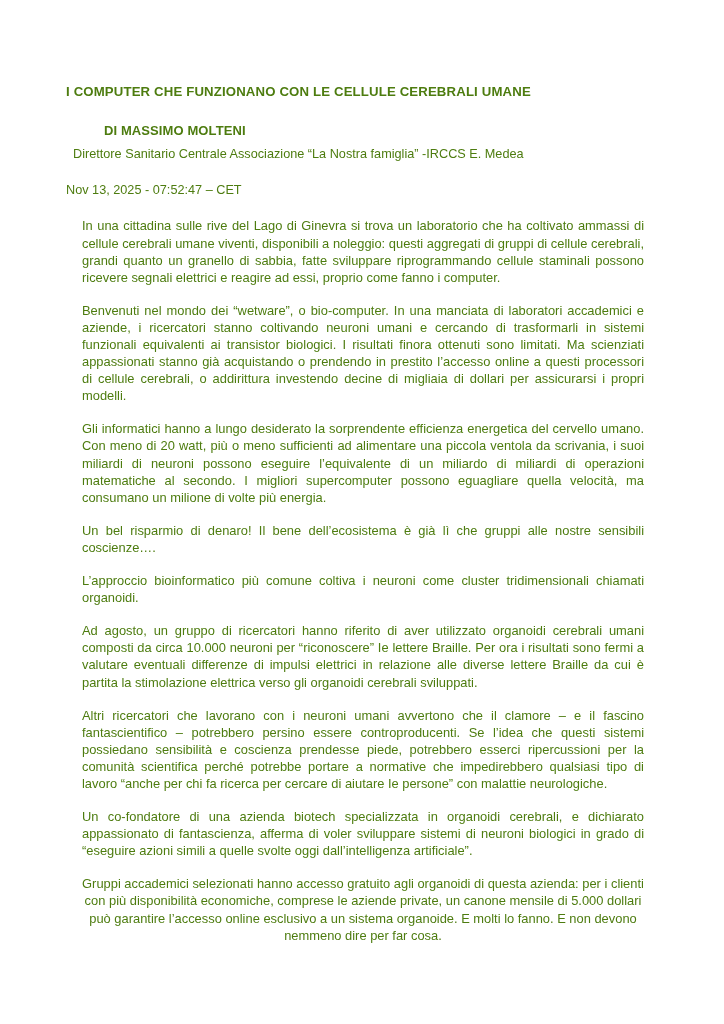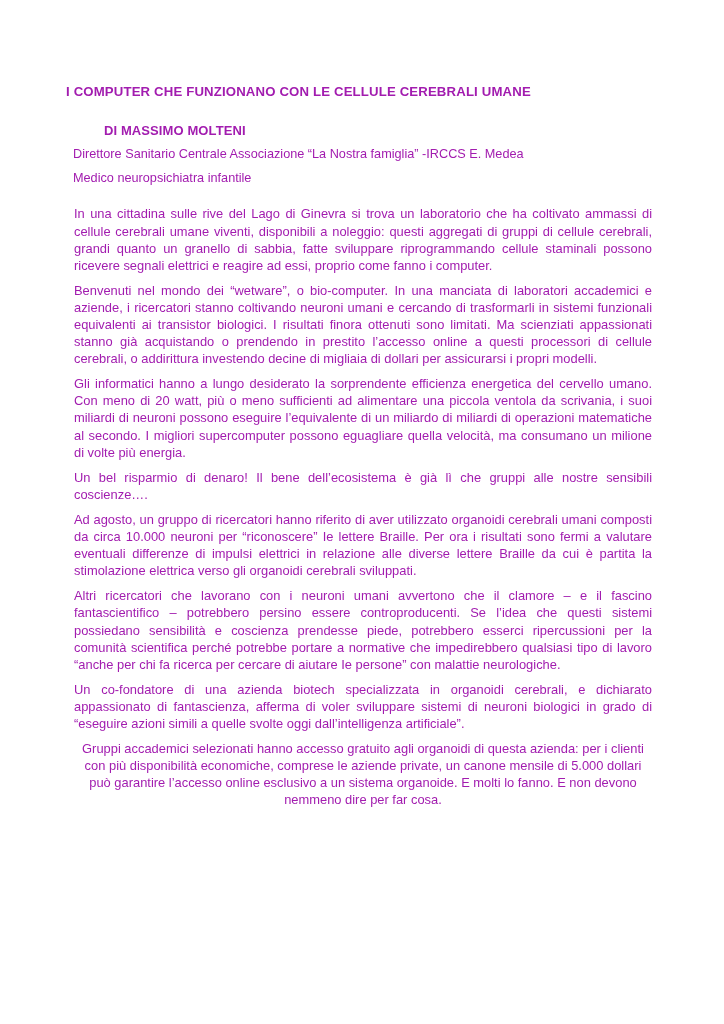--- a/index.html
+++ b/index.html
@@ -10,21 +10,21 @@
   }
 
   .page {
     position: relative;
     width: 724px;
     height: 1024px;
     margin: 0 auto;
     background: #ffffff;
     overflow: hidden;
     font-family: "Liberation Sans", sans-serif;
-    color: #a21caf;
+    color: #4d7c0f;
     -webkit-font-smoothing: antialiased;
   }
 
   .content {
     position: absolute;
     left: 66px;
     top: 84px;
     width: 594px;
   }
 
@@ -62,21 +62,21 @@
     margin-top: 19px;
     font-size: 12.7px;
     line-height: 1.33;
   }
 
   .body-copy {
     margin-top: 19px;
   }
 
   .body-copy p {
-    margin: 8px;
+    margin: 16px;
     font-size: 12.9px;
     line-height: 17.1px;
     text-align: justify;
     text-justify: inter-word;
     hyphens: none;
   }
 
   .body-copy p:last-child {
     text-align: center;
   }
@@ -85,29 +85,30 @@
 <body>
 
 <div class="page">
   <div class="content">
 
     <h1 class="doc-title">I COMPUTER CHE FUNZIONANO CON LE CELLULE CEREBRALI UMANE</h1>
 
     <div class="byline-block">
       <p class="byline-author">DI MASSIMO MOLTENI</p>
       <p class="byline-role">Direttore Sanitario Centrale Associazione “La Nostra famiglia” -IRCCS E. Medea</p>
-      <p class="byline-role">Medico neuropsichiatra infantile</p>
     </div>
 
+    <div class="timestamp">Nov 13, 2025 - 07:52:47 – CET</div>
 
     <div class="body-copy">
       <p>In una cittadina sulle rive del Lago di Ginevra si trova un laboratorio che ha coltivato ammassi di cellule cerebrali umane viventi, disponibili a noleggio: questi aggregati di gruppi di cellule cerebrali, grandi quanto un granello di sabbia, fatte sviluppare riprogrammando cellule staminali possono ricevere segnali elettrici e reagire ad essi, proprio come fanno i computer.</p>
       <p>Benvenuti nel mondo dei “wetware”, o bio-computer. In una manciata di laboratori accademici e aziende, i ricercatori stanno coltivando neuroni umani e cercando di trasformarli in sistemi funzionali equivalenti ai transistor biologici. I risultati finora ottenuti sono limitati. Ma scienziati appassionati stanno già acquistando o prendendo in prestito l’accesso online a questi processori di cellule cerebrali, o addirittura investendo decine di migliaia di dollari per assicurarsi i propri modelli.</p>
       <p>Gli informatici hanno a lungo desiderato la sorprendente efficienza energetica del cervello umano. Con meno di 20 watt, più o meno sufficienti ad alimentare una piccola ventola da scrivania, i suoi miliardi di neuroni possono eseguire l’equivalente di un miliardo di miliardi di operazioni matematiche al secondo. I migliori supercomputer possono eguagliare quella velocità, ma consumano un milione di volte più energia.</p>
       <p>Un bel risparmio di denaro! Il bene dell’ecosistema è già lì che gruppi alle nostre sensibili coscienze….</p>
+      <p>L’approccio bioinformatico più comune coltiva i neuroni come cluster tridimensionali chiamati organoidi.</p>
       <p>Ad agosto, un gruppo di ricercatori hanno riferito di aver utilizzato organoidi cerebrali umani composti da circa 10.000 neuroni per “riconoscere” Ie lettere Braille. Per ora i risultati sono fermi a valutare eventuali differenze di impulsi elettrici in relazione alle diverse lettere Braille da cui è partita la stimolazione elettrica verso gli organoidi cerebrali sviluppati.</p>
       <p>Altri ricercatori che lavorano con i neuroni umani  avvertono che il clamore – e il fascino fantascientifico – potrebbero persino essere controproducenti. Se l’idea che questi sistemi possiedano sensibilità e coscienza prendesse piede, potrebbero esserci ripercussioni per la comunità scientifica perché potrebbe portare a normative che impedirebbero qualsiasi tipo di lavoro “anche per chi fa ricerca per cercare di aiutare Ie persone” con malattie neurologiche.</p>
       <p>Un co-fondatore di una azienda biotech specializzata in organoidi cerebrali, e dichiarato appassionato di fantascienza, afferma di voler sviluppare sistemi di neuroni biologici in grado di “eseguire azioni simili a quelle svolte oggi dall’intelligenza artificiale”.</p>
       <p>Gruppi accademici selezionati hanno accesso gratuito agli organoidi di questa azienda: per i clienti con più disponibilità economiche, comprese le aziende private, un canone mensile di 5.000 dollari può garantire l’accesso online esclusivo a un sistema organoide. E molti lo fanno. E non devono nemmeno dire per far cosa.</p>
     </div>
 
   </div>
 </div>
 
 </body></html>

